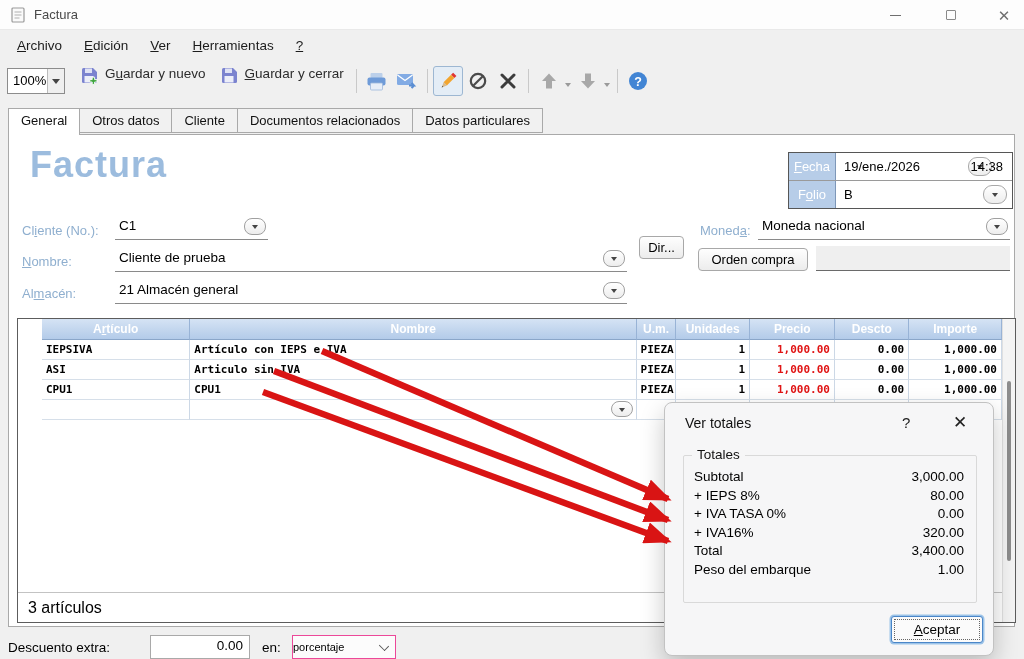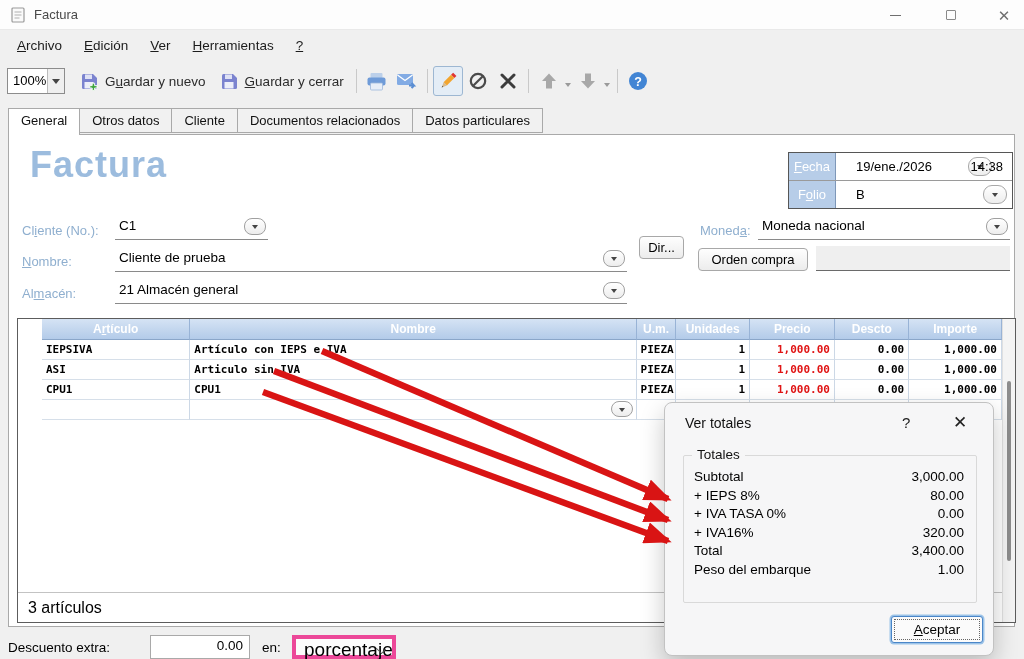--- a/index.html
+++ b/index.html
@@ -27,21 +27,21 @@
   
   .menubar { position:absolute; left:0; top:33px; height:27px; display:flex; padding-left:6px; }
   .menu-item { padding:0 11px; line-height:26px; font-size:13.5px; color:#1c1c1c; cursor:default; }
 
   
   .toolbar { position:absolute; left:0; top:61px; width:1024px; height:40px; display:flex; align-items:center; padding-left:7px; }
   .zoom-combo { display:flex; width:58px; height:26px; border:1px solid #8c8c8c; background:#fff; margin-right:8px; }
   .zoom-combo .val { flex:1; line-height:24px; padding-left:5px; font-size:13px; }
   .zoom-combo .dbtn { width:17px; background:#efefef; border-left:1px solid #bcbcbc; display:flex; align-items:center; justify-content:center; }
   .tri-down { width:0; height:0; border:4px solid transparent; border-top:5px solid #444; margin-top:4px; }
-  .tb-btn { display:flex; align-items:center; gap:6px; padding:0 7px; height:30px; font-size:13.5px; color:#2c2c2c; }
+  .tb-btn { display:flex; align-items:flex-start; gap:6px; padding:0 7px; height:30px; font-size:13.5px; color:#2c2c2c; }
   .tb-sep { width:1px; height:24px; background:#c9c9c9; margin:0 5px; }
   .tb-ico { width:30px; height:30px; display:flex; align-items:center; justify-content:center; }
   .tb-ico.toggled { background:#e4edf6; border:1px solid #9db7d2; border-radius:3px; }
   .dd-mini { width:0; height:0; border:3.5px solid transparent; border-top:4.5px solid #9a9a9a; margin:10px 2px 0 1px; }
 
   
   .tabstrip { position:absolute; left:8px; top:108px; height:26px; display:flex; z-index:3; }
   .tab { height:25px; line-height:24px; padding:0 12px; font-size:13px; color:#111;
     background:#f1f1f1; border:1px solid #a9a9a9; margin-right:-1px; }
   .tab.active { background:#fff; height:27px; border-bottom:none; position:relative; z-index:4; }
@@ -51,21 +51,21 @@
     background:#fff; border:1px solid #a9a9a9; z-index:1; }
 
   .doc-heading { position:absolute; left:30px; top:144px; font-size:36px; font-weight:bold; color:#9cbcde; letter-spacing:1px; z-index:2; }
 
   
   .ff-block { position:absolute; left:788px; top:152px; width:225px; height:57px;
     border:1px solid #565656; background:#fff; z-index:2; }
   .ff-row { position:relative; height:27px; display:flex; }
   .ff-row.first { border-bottom:1px solid #9a9a9a; height:28px; }
   .ff-label { width:47px; background:#b7cde8; color:#fff; font-size:13px; text-align:center; line-height:27px; border-right:1px solid #7e97b8; }
-  .ff-val { flex:1; position:relative; font-size:13px; line-height:27px; padding-left:20px; }
+  .ff-val { flex:1; position:relative; font-size:13px; line-height:27px; padding-left:8px; }
   .pill-dd { position:absolute; width:24px; height:19px; top:4px; border:1px solid #a8a8a8; border-radius:9px;
     background:linear-gradient(#fff,#ededed); display:flex; align-items:center; justify-content:center; }
   .pill-dd .tri-down { border-width:3.5px; border-top-width:4.5px; margin-top:4px; }
   .ff-time { position:absolute; right:9px; top:0; line-height:28px; font-size:13px; }
 
   
   .flabel { position:absolute; font-size:13px; color:#8fafcf; z-index:2; }
   .ufield { position:absolute; border-bottom:1px solid #8a8a8a; height:26px; font-size:13.5px; color:#000; z-index:2; }
   .ufield .fval { position:absolute; left:4px; top:4px; white-space:nowrap; }
   .combo-dd { position:absolute; width:22px; height:17px; top:4px; border:1px solid #a0a0a0; border-radius:8px;
@@ -91,22 +91,22 @@
   .red { color:#e01414; }
   .scroll-strip { position:absolute; right:0; top:0; width:13px; height:303px; background:#f4f4f4; border-left:1px solid #e0e0e0; }
   .scroll-thumb { position:absolute; left:4px; top:62px; width:4px; height:180px; background:#8d8d8d; border-radius:2px; }
   .status-strip { position:absolute; left:0; bottom:0; width:984px; height:30px; border-top:1px solid #c3c3c3;
     font-size:16px; line-height:29px; padding-left:10px; background:#fff; }
 
   
   .footer-label { position:absolute; font-size:13.5px; color:#000; z-index:2; }
   .footer-input { position:absolute; left:150px; top:635px; width:100px; height:24px; border:1px solid #a9a9a9;
     background:#fff; font-size:13.5px; text-align:right; padding:2px 6px 0 0; z-index:2; }
-  .footer-select { position:absolute; left:292px; top:635px; width:104px; height:24px; border:4px solid #ec4899;
-    background:#fcfcfc; font-size:19px; line-height:22px; padding-left:8px; z-index:2; }
+  .footer-select { position:absolute; left:292px; top:635px; width:104px; height:24px; border:1px solid #ec4899;
+    background:#fcfcfc; font-size:11px; line-height:22px; z-index:2; }
   .chev { position:absolute; right:7px; top:6px; width:8px; height:8px; border-right:1.6px solid #555; border-bottom:1.6px solid #555; transform:rotate(45deg) scale(1,.8); }
 
   
   .dialog { position:absolute; left:664px; top:402px; width:330px; height:254px;
     background:#f6f6f7; border:1px solid #c2c2c2; border-radius:8px;
     box-shadow:0 10px 24px rgba(0,0,0,.22); z-index:40; }
   .dlg-title { position:absolute; left:20px; top:12px; font-size:14px; color:#111; }
   .dlg-help { position:absolute; left:237px; top:11px; font-size:15px; color:#222; }
   .dlg-close { position:absolute; left:288px; top:9px; font-size:17px; color:#222; }
   .dlg-group { position:absolute; left:18px; top:52px; width:294px; height:148px; border:1px solid #d9d9d9; border-radius:2px;padding-left:39px; }

